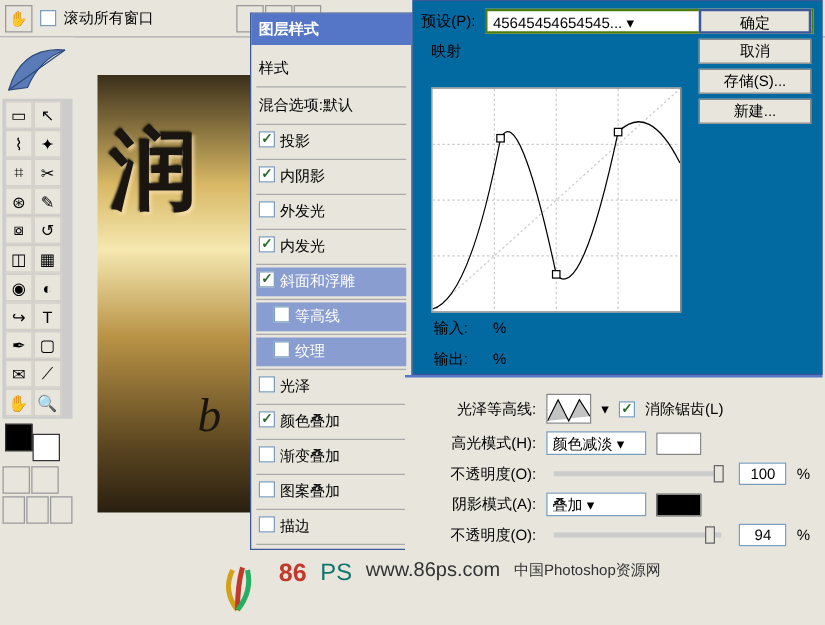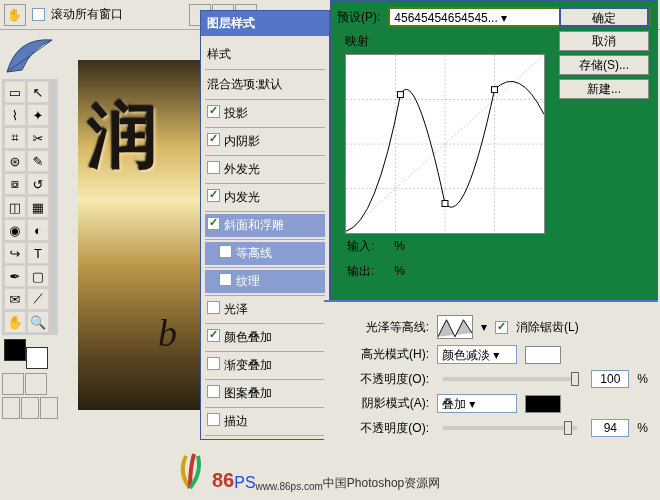--- a/index.html
+++ b/index.html
@@ -24,44 +24,44 @@
 .canvas-text{font-family:serif;font-size:70px;font-weight:bold;color:#1a1510;padding:30px 10px;text-shadow:2px 2px 3px rgba(255,230,180,0.7),-1px -1px 2px #000}
 .canvas-b{font-family:serif;font-style:italic;font-size:38px;color:#1a1510;position:absolute;bottom:55px;left:80px}
 .style-panel{position:absolute;left:200px;top:10px;width:130px;height:430px;background:#e8e5dd;border:1px solid #3b5998}
 .sp-title{background:#5576c7;color:#fff;padding:4px 6px;font-weight:bold}
 .sp-body{padding:6px 4px}
 .sp-label{color:#000;padding:4px 2px}
 .sp-hr{border:none;border-top:1px solid #aaa;margin:2px 0}
 .sp-item{padding:3px 2px;display:flex;align-items:flex-start;gap:4px}
 .sp-item.sel{background:#899dd0;color:#fff}
 .sp-sub{padding-left:14px}
-.right-dialog{position:absolute;left:330px;top:0;right:2px;height:300px;background:#15803d;border:1px solid #3b5998}
+.right-dialog{position:absolute;left:330px;top:0;right:2px;height:300px;background:#0369a1;border:1px solid #3b5998}
 .rd-row{display:flex;padding:6px;gap:8px;align-items:center}
 .rd-select{flex:1;background:#fff;border:2px solid #4d7c0f;padding:2px 4px;height:20px}
 .rd-btns{position:absolute;right:8px;top:6px;display:flex;flex-direction:column;gap:4px}
 .rd-btn{width:90px;height:20px;background:#e8e5dd;border:1px solid #888;text-align:center;line-height:18px}
 .rd-btn.def{border:2px solid #3b5998}
 .curve-box{position:absolute;left:14px;top:32px;width:220px;height:230px}
-.curve-title{color:#000;padding-bottom:4px}
+.curve-title{color:#000;padding-bottom:20px}
 .curve-area{width:200px;height:180px;background:#fff;border:1px solid #888;position:relative}
 .curve-grid{position:absolute;inset:0}
 .curve-grid line{stroke:#ccc;stroke-dasharray:2 2}
 .curve-path{stroke:#000;fill:none;stroke-width:1}
 .curve-handle{fill:#fff;stroke:#000}
 .io-row{display:flex;gap:40px;padding:4px 2px}
 .bevel-panel{position:absolute;left:324px;top:300px;right:2px;height:180px;background:#e8e5dd;border-top:2px solid #5576c7;padding:10px}
 .bp-row{display:flex;align-items:center;gap:8px;padding:3px 0}
 .bp-label{width:95px;text-align:right}
 .bp-sel{background:#fff;border:1px solid #7b9ebd;padding:1px 4px;height:19px;min-width:80px}
 .bp-slider{flex:1;height:4px;background:#ccc;position:relative;margin:0 6px}
 .bp-thumb{position:absolute;width:8px;height:14px;background:#e8e5dd;border:1px solid #666;top:-5px}
 .bp-num{width:38px;background:#fff;border:1px solid #7b9ebd;text-align:center;height:18px;line-height:16px}
 .contour-prev{width:36px;height:24px;background:#fff;border:1px solid #888;position:relative}
 .color-sw{width:36px;height:18px;border:1px solid #888}
-.watermark{position:absolute;left:168px;bottom:8px;display:flex;align-items:flex-end;gap:0;font-size:11px;color:#333}
+.watermark{position:absolute;left:168px;bottom:8px;display:flex;align-items:flex-start;gap:11px;font-size:11px;color:#333}
 .wm-logo{width:44px;height:44px;position:relative}
 </style>
 </head>
 <body>
 
 <div class="topbar">
   <div class="hand-ico">✋</div>
   <span class="checkbox"></span>
   <span>滚动所有窗口</span>
   <div class="tbgrp">
@@ -271,16 +271,16 @@
 
 <div class="watermark">
   <div class="wm-logo">
     <svg viewBox="0 0 44 44">
         <path d="M22 40 Q10 25 18 8" stroke="#d4a017" fill="none" stroke-width="4"></path>
         <path d="M22 40 Q22 20 26 6" stroke="#c0392b" fill="none" stroke-width="4"></path>
         <path d="M22 40 Q34 25 30 8" stroke="#27ae60" fill="none" stroke-width="4"></path>
       </svg>
   </div>
   <span style="color:#c0392b;font-size:20px;font-weight:bold">86</span>
-  <span style="color:#1d4ed8;font-size:16px">PS</span>
-  <span style="font-size:10px">www.86ps.com</span>
+  <span style="color:#0f766e;font-size:19px">PS</span>
+  <span style="font-size:16px">www.86ps.com</span>
   <span>中国Photoshop资源网</span>
 </div>
 
 </body></html>

